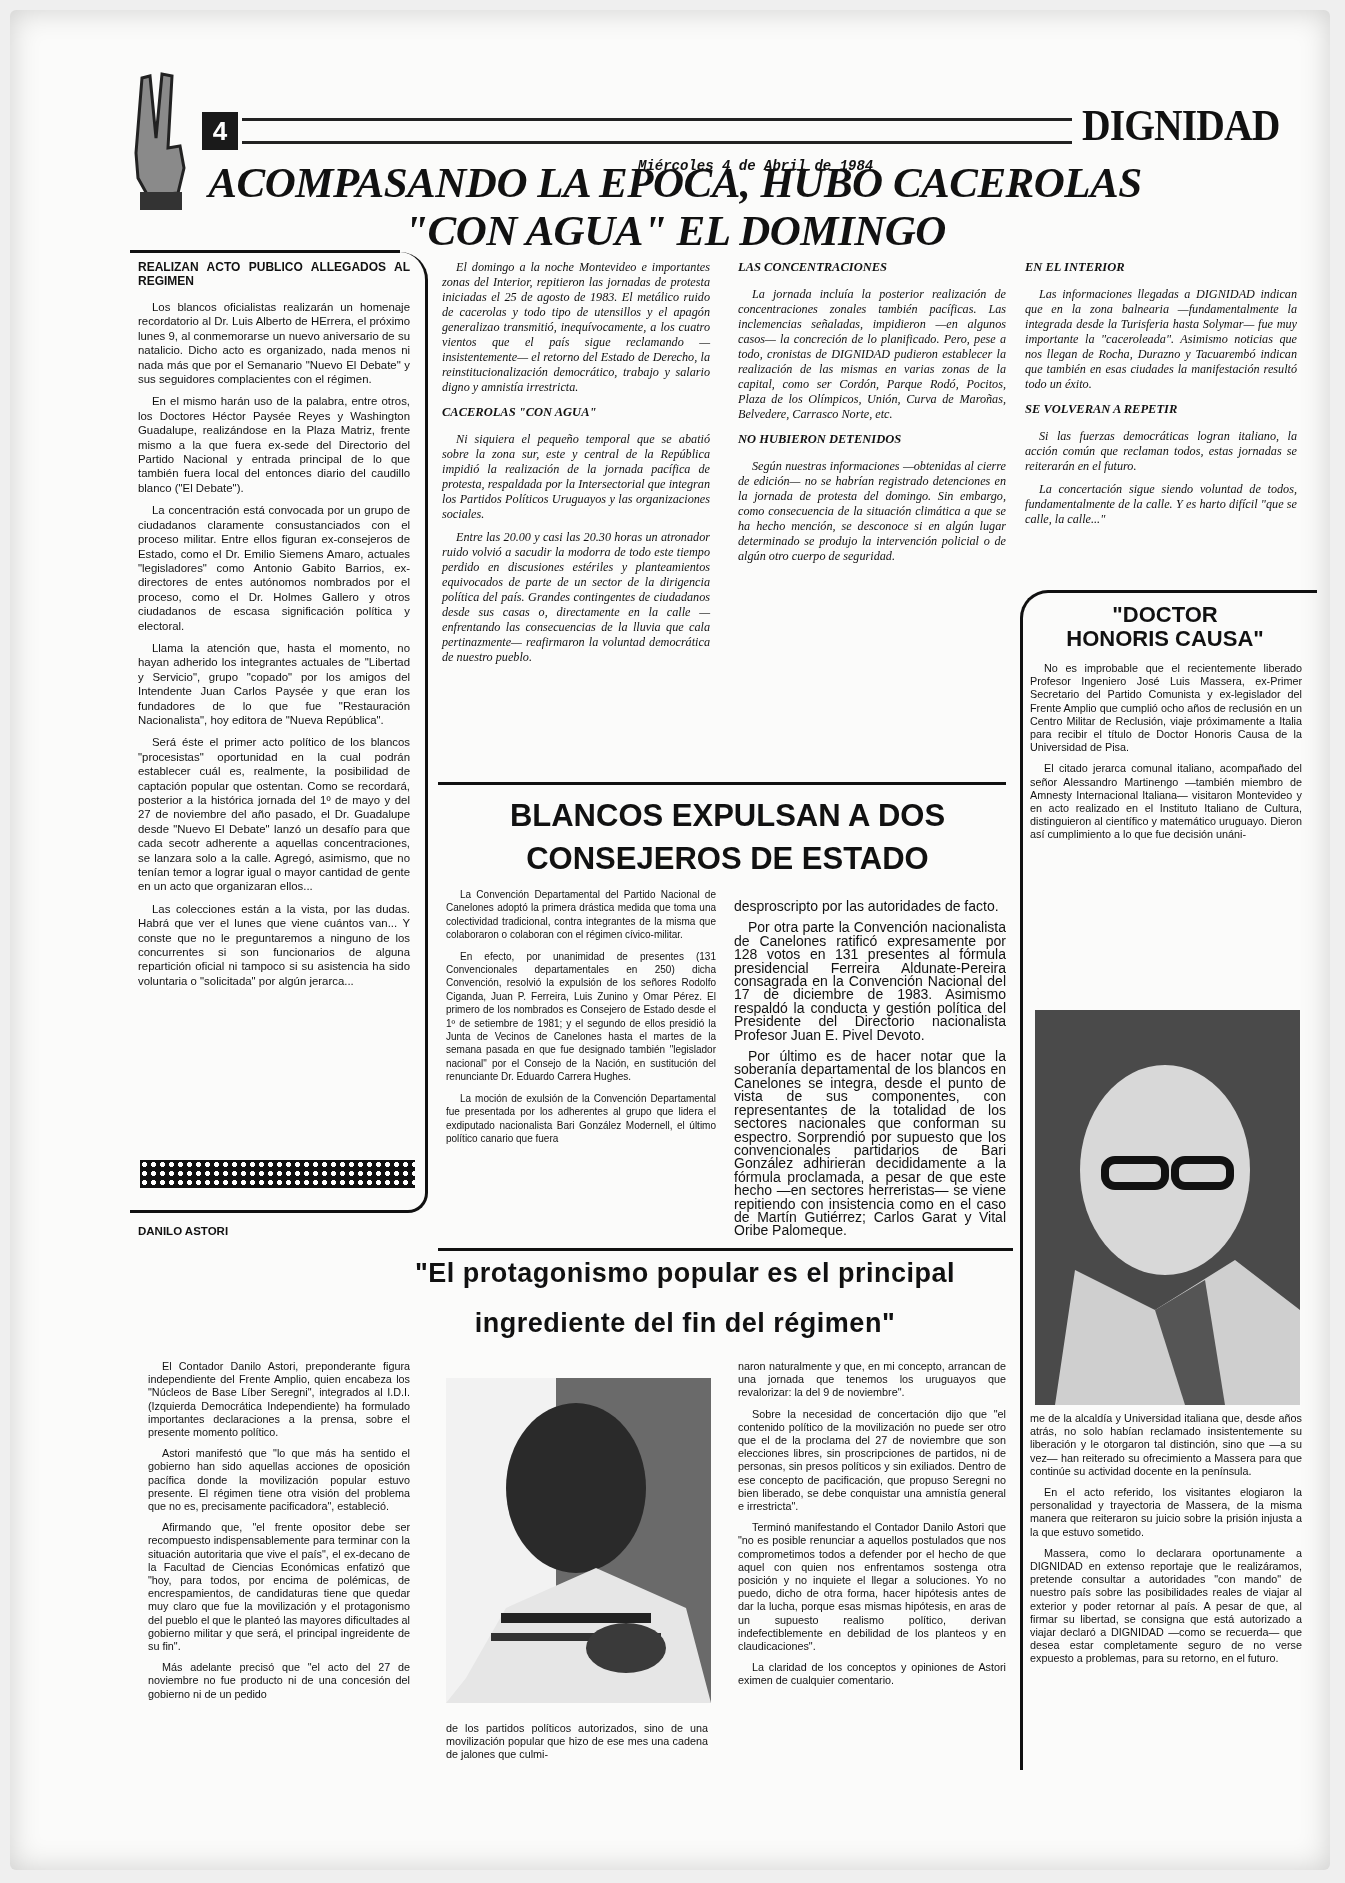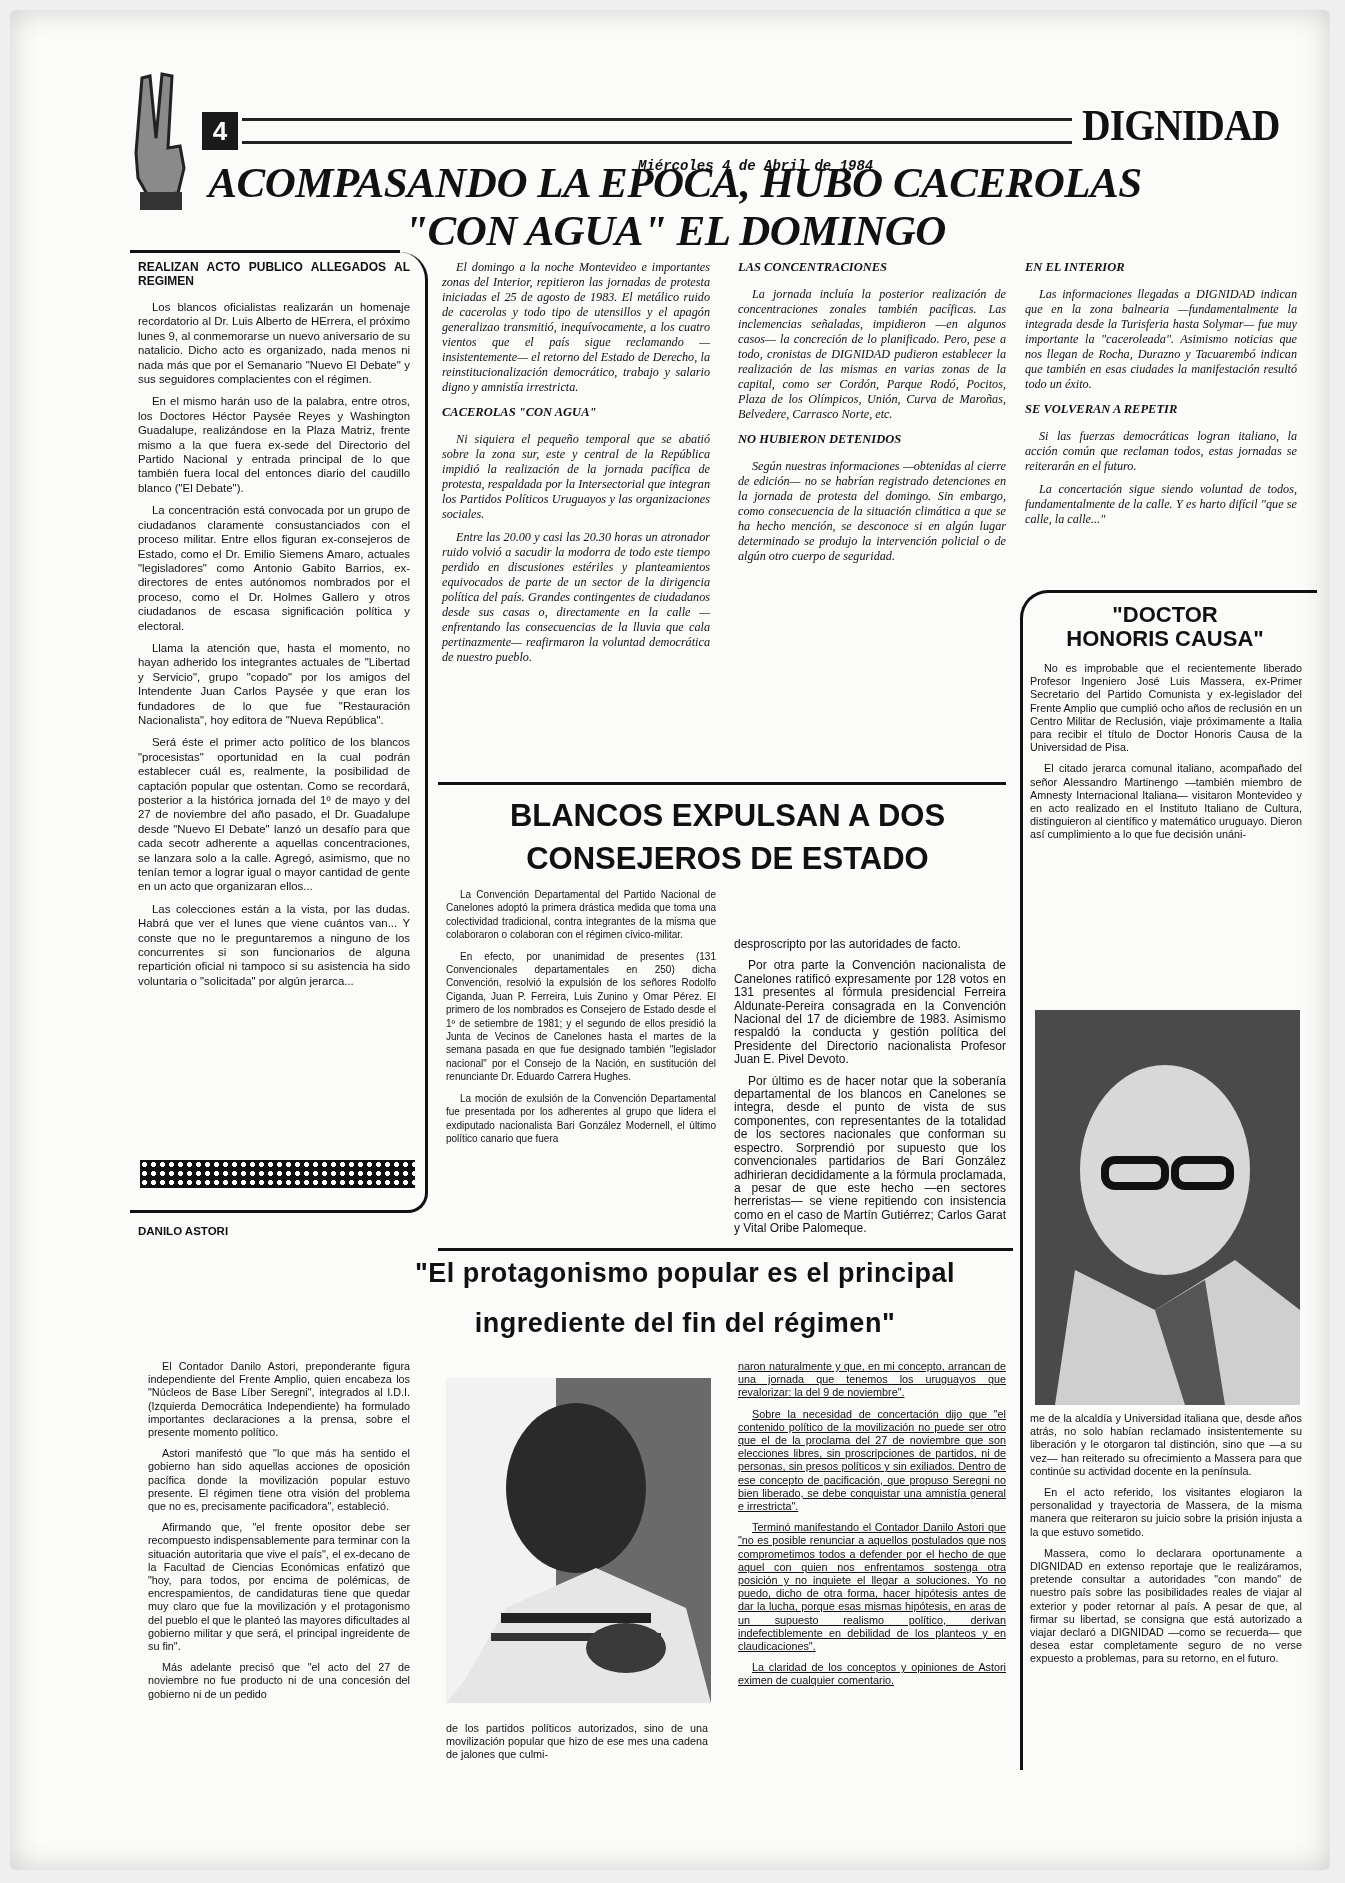--- a/index.html
+++ b/index.html
@@ -85,21 +85,21 @@
   </div>
 
   <div class="abs hr-mid" style="top:772px;"></div>
   <div class="abs h2" style="top:785px;">BLANCOS EXPULSAN A DOS</div>
   <div class="abs h2" style="top:828px;">CONSEJEROS DE ESTADO</div>
   <div class="abs col" style="left:436px;top:878px;width:270px;font-size:10px;line-height:13.4px;">
     <p>La Convención Departamental del Partido Nacional de Canelones adoptó la primera drástica medida que toma una colectividad tradicional, contra integrantes de la misma que colaboraron o colaboran con el régimen cívico-militar.</p>
     <p>En efecto, por unanimidad de presentes (131 Convencionales departamentales en 250) dicha Convención, resolvió la expulsión de los señores Rodolfo Ciganda, Juan P. Ferreira, Luis Zunino y Omar Pérez. El primero de los nombrados es Consejero de Estado desde el 1º de setiembre de 1981; y el segundo de ellos presidió la Junta de Vecinos de Canelones hasta el martes de la semana pasada en que fue designado también "legislador nacional" por el Consejo de la Nación, en sustitución del renunciante Dr. Eduardo Carrera Hughes.</p>
     <p>La moción de exulsión de la Convención Departamental fue presentada por los adherentes al grupo que lidera el exdiputado nacionalista Bari González Modernell, el último político canario que fuera</p>
   </div>
-  <div class="abs col" style="left:724px;top:928px;width:272px;font-size:12px;line-height:13.4px;">
+  <div class="abs col" style="left:724px;top:890px;width:272px;font-size:14px;line-height:13.4px;">
     <p style="text-indent:0">desproscripto por las autoridades de facto.</p>
     <p>Por otra parte la Convención nacionalista de Canelones ratificó expresamente por 128 votos en 131 presentes al fórmula presidencial Ferreira Aldunate-Pereira consagrada en la Convención Nacional del 17 de diciembre de 1983. Asimismo respaldó la conducta y gestión política del Presidente del Directorio nacionalista Profesor Juan E. Pivel Devoto.</p>
     <p>Por último es de hacer notar que la soberanía departamental de los blancos en Canelones se integra, desde el punto de vista de sus componentes, con representantes de la totalidad de los sectores nacionales que conforman su espectro. Sorprendió por supuesto que los convencionales partidarios de Bari González adhirieran decididamente a la fórmula proclamada, a pesar de que este hecho —en sectores herreristas— se viene repitiendo con insistencia como en el caso de Martín Gutiérrez; Carlos Garat y Vital Oribe Palomeque.</p>
   </div>
   <div class="abs hr-mid" style="top:1238px;width:575px;"></div>
 
   <div class="abs boxR"></div>
   <div class="abs boxR2"></div>
   <div class="abs h3" style="top:592px;">"DOCTOR</div>
   <div class="abs h3" style="top:616px;">HONORIS CAUSA"</div>
@@ -134,20 +134,20 @@
     <rect x="110" y="0" width="155" height="325" fill="#6a6a6a"></rect>
     <ellipse cx="130" cy="110" rx="70" ry="85" fill="#2a2a2a"></ellipse>
     <path d="M20 300 L60 230 L150 190 L240 230 L265 325 L0 325 Z" fill="#e6e6e6"></path>
     <rect x="55" y="235" width="150" height="10" fill="#222"></rect>
     <rect x="45" y="255" width="170" height="8" fill="#333"></rect>
     <ellipse cx="180" cy="270" rx="40" ry="25" fill="#3a3a3a"></ellipse>
   </svg>
   <div class="abs col" style="left:436px;top:1712px;width:262px;font-size:10.8px;line-height:13.2px;">
     <p style="text-indent:0">de los partidos políticos autorizados, sino de una movilización popular que hizo de ese mes una cadena de jalones que culmi-</p>
   </div>
-  <div class="abs col" style="left:728px;top:1350px;width:268px;font-size:10.8px;line-height:13.2px;text-decoration:underline;">
+  <div class="abs col" style="left:728px;top:1350px;width:268px;font-size:10.8px;line-height:13.2px;">
     <p style="text-indent:0">naron naturalmente y que, en mi concepto, arrancan de una jornada que tenemos los uruguayos que revalorizar: la del 9 de noviembre".</p>
     <p>Sobre la necesidad de concertación dijo que "el contenido político de la movilización no puede ser otro que el de la proclama del 27 de noviembre que son elecciones libres, sin proscripciones de partidos, ni de personas, sin presos políticos y sin exiliados. Dentro de ese concepto de pacificación, que propuso Seregni no bien liberado, se debe conquistar una amnistía general e irrestricta".</p>
     <p>Terminó manifestando el Contador Danilo Astori que "no es posible renunciar a aquellos postulados que nos comprometimos todos a defender por el hecho de que aquel con quien nos enfrentamos sostenga otra posición y no inquiete el llegar a soluciones. Yo no puedo, dicho de otra forma, hacer hipótesis antes de dar la lucha, porque esas mismas hipótesis, en aras de un supuesto realismo político, derivan indefectiblemente en debilidad de los planteos y en claudicaciones".</p>
     <p>La claridad de los conceptos y opiniones de Astori eximen de cualquier comentario.</p>
   </div>
 
 </div>
 
 </body></html>

